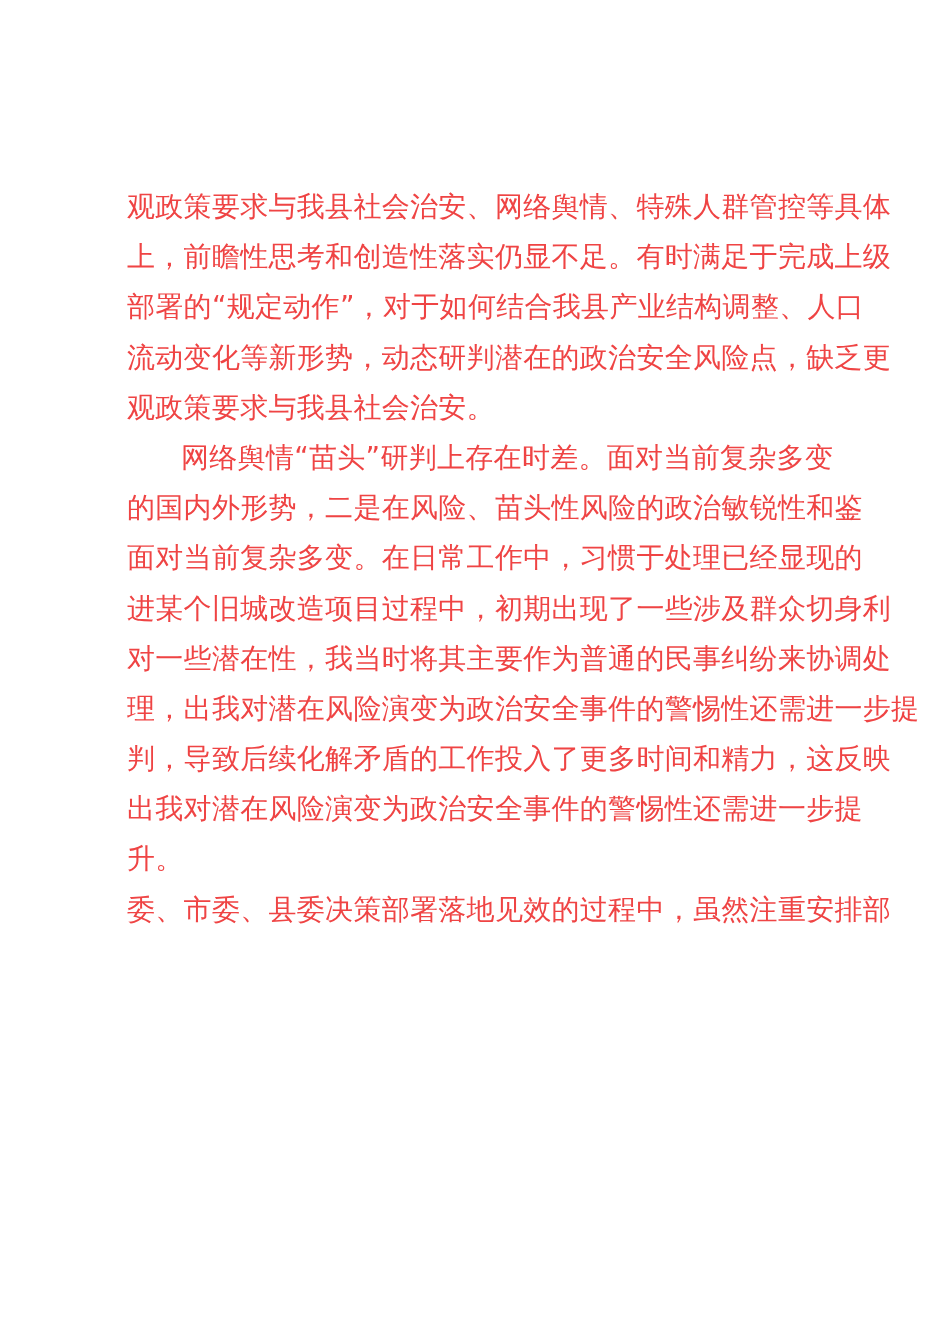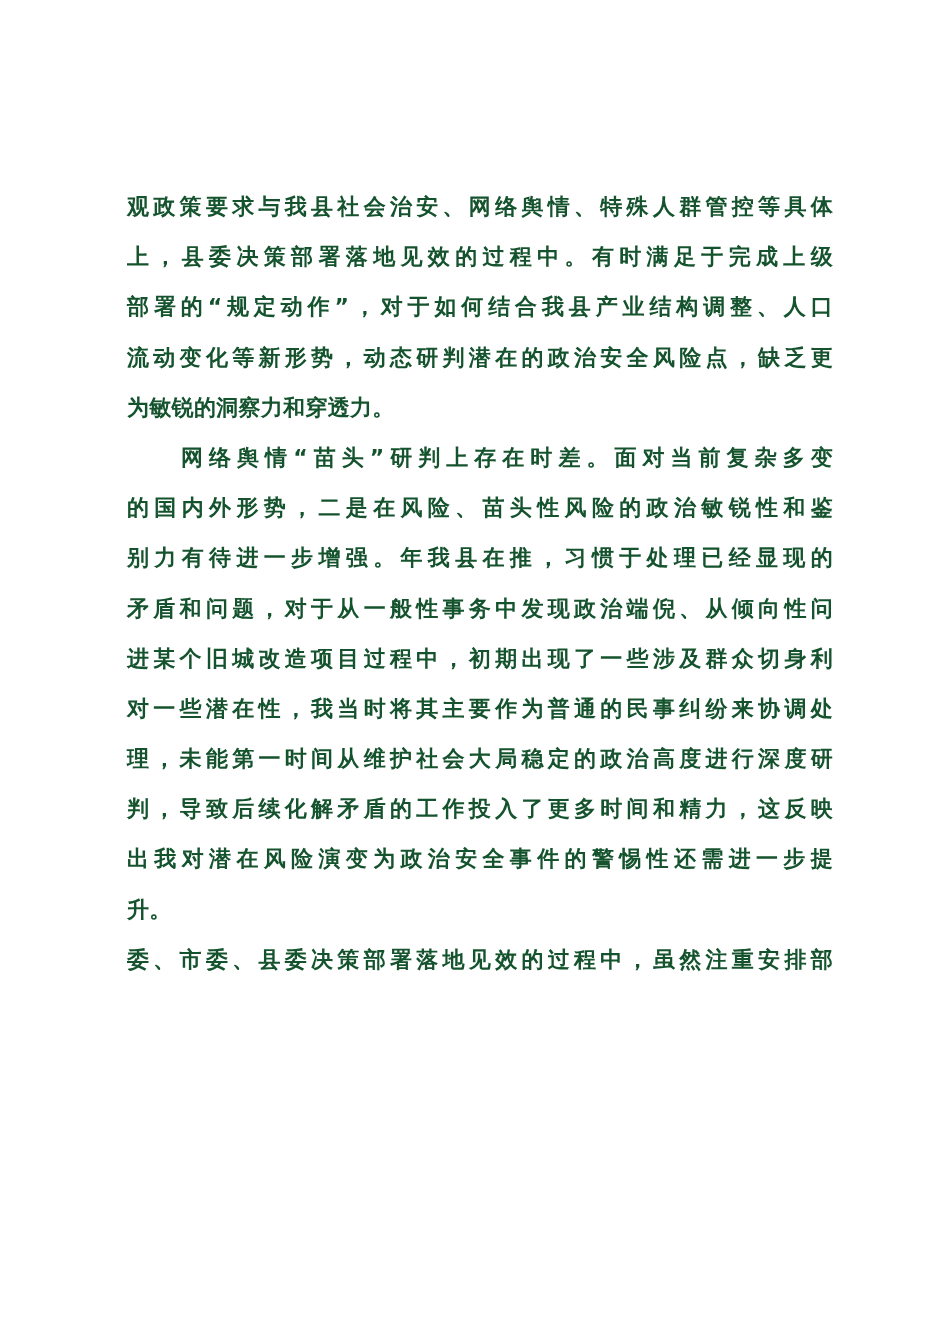--- a/index.html
+++ b/index.html
@@ -3,53 +3,51 @@
   <meta charset="utf-8">
   <style>
     html, body { margin: 0; padding: 0; background: #ffffff; }
     body { width: 950px; height: 1344px; position: relative; overflow: hidden; }
     .page { position: absolute; left: 0; top: 0; width: 950px; height: 1344px; background: #ffffff; }
     .content { position: absolute; left: 127px; top: 182px; width: 706px; }
     .line {
       height: 50.2px;
       line-height: 50.2px;
       font-family: "DejaVu Sans", sans-serif;
-      font-size: 22px;
-      color: #14532d;
+      font-size: 28px;
+      color: #ef4444;
       white-space: nowrap;
       text-align: justify;
       text-align-last: justify;
       letter-spacing: 0.3px;
-      font-weight: bold;
     }
     .line.last { text-align-last: left; }
     .line.indent { padding-left: 54px; }
   </style>
 </head>
 <body>
 
 <div class="page">
   <div class="content">
 
     <div>
       <div class="line">观政策要求与我县社会治安、网络舆情、特殊人群管控等具体</div>
-      <div class="line">上，县委决策部署落地见效的过程中。有时满足于完成上级</div>
+      <div class="line">上，前瞻性思考和创造性落实仍显不足。有时满足于完成上级</div>
       <div class="line">部署的“规定动作”，对于如何结合我县产业结构调整、人口</div>
       <div class="line">流动变化等新形势，动态研判潜在的政治安全风险点，缺乏更</div>
-      <div class="line last">为敏锐的洞察力和穿透力。</div>
+      <div class="line last">观政策要求与我县社会治安。</div>
     </div>
 
     <div>
       <div class="line indent">网络舆情“苗头”研判上存在时差。面对当前复杂多变</div>
       <div class="line">的国内外形势，二是在风险、苗头性风险的政治敏锐性和鉴</div>
-      <div class="line">别力有待进一步增强。年我县在推，习惯于处理已经显现的</div>
-      <div class="line">矛盾和问题，对于从一般性事务中发现政治端倪、从倾向性问</div>
+      <div class="line">面对当前复杂多变。在日常工作中，习惯于处理已经显现的</div>
       <div class="line">进某个旧城改造项目过程中，初期出现了一些涉及群众切身利</div>
       <div class="line">对一些潜在性，我当时将其主要作为普通的民事纠纷来协调处</div>
-      <div class="line">理，未能第一时间从维护社会大局稳定的政治高度进行深度研</div>
+      <div class="line">理，出我对潜在风险演变为政治安全事件的警惕性还需进一步提</div>
       <div class="line">判，导致后续化解矛盾的工作投入了更多时间和精力，这反映</div>
       <div class="line">出我对潜在风险演变为政治安全事件的警惕性还需进一步提</div>
       <div class="line last">升。</div>
     </div>
 
     <div>
       <div class="line">委、市委、县委决策部署落地见效的过程中，虽然注重安排部</div>
     </div>
 
   </div>

